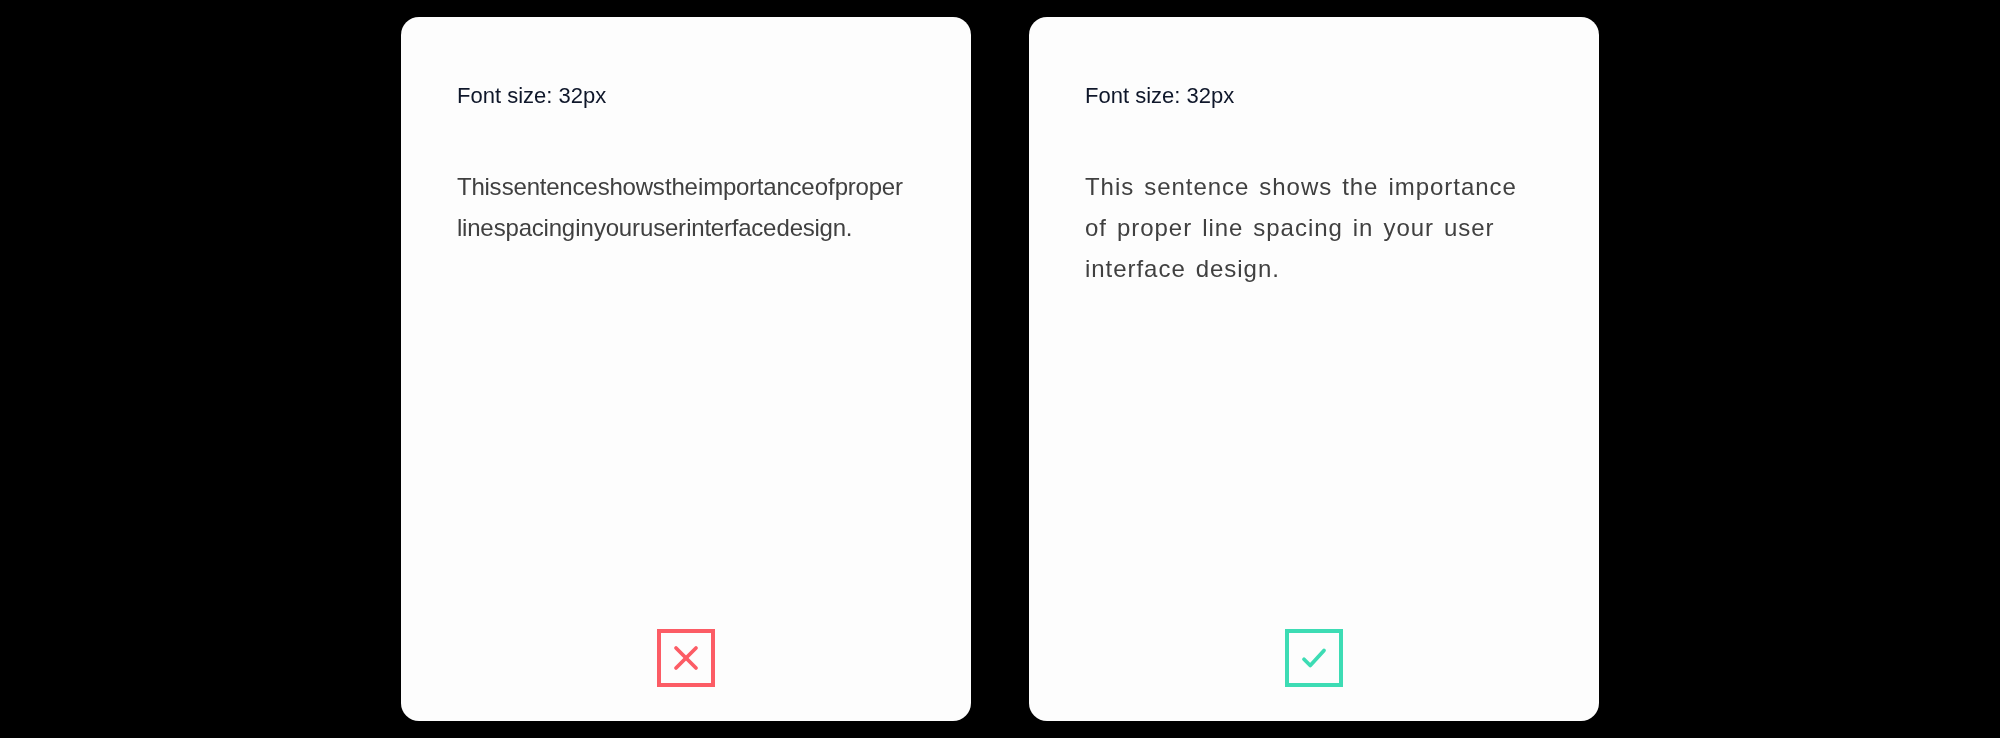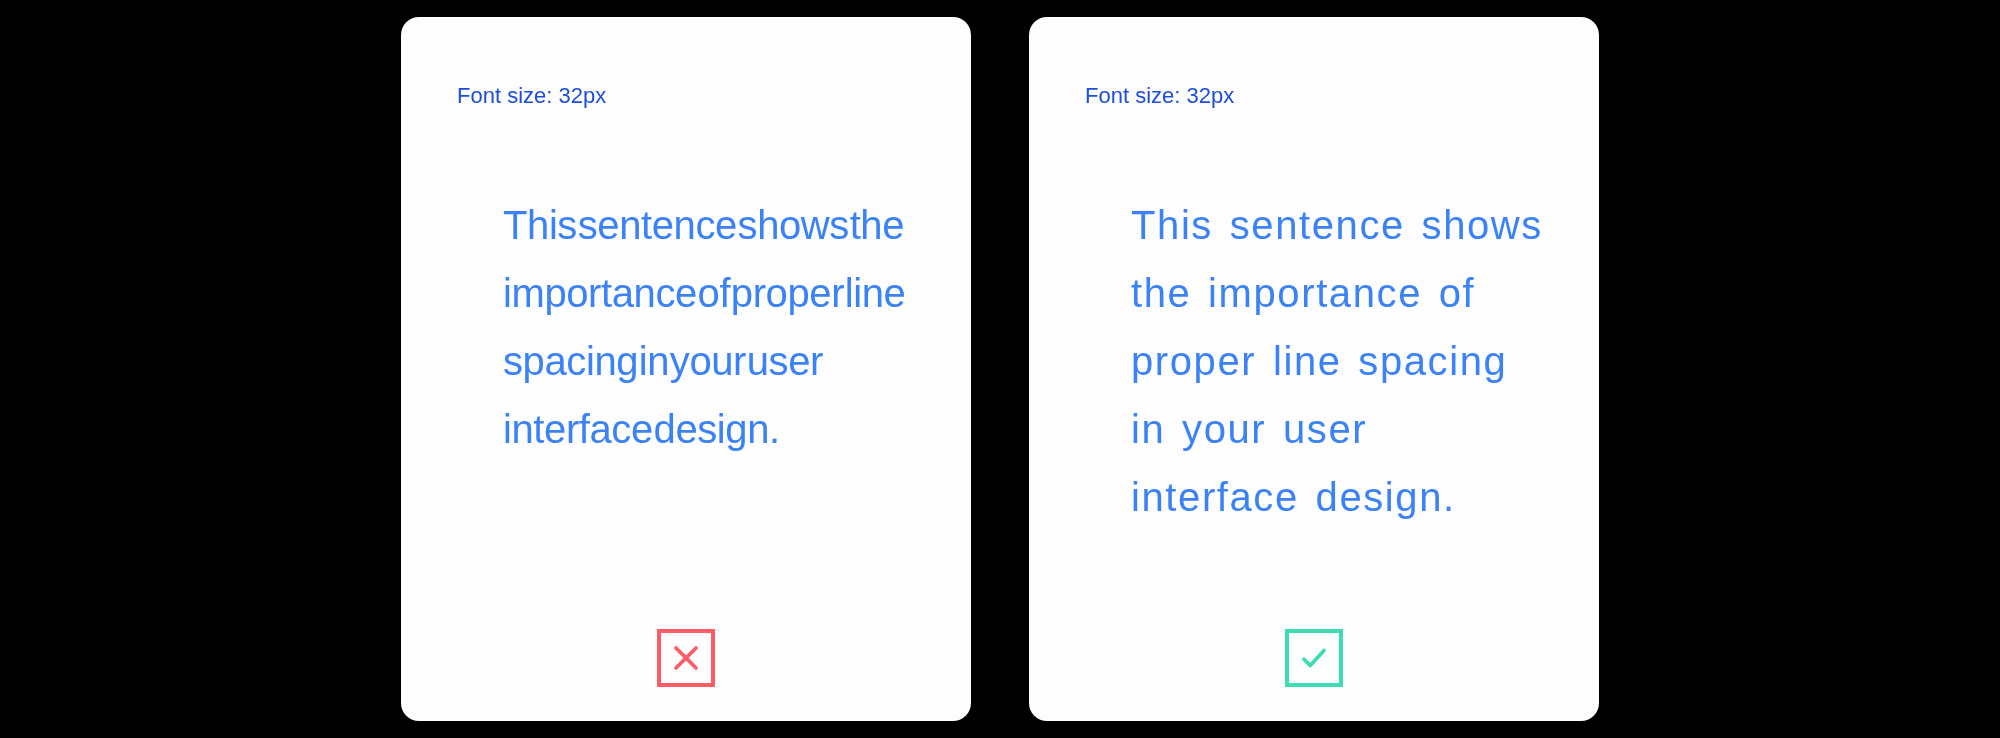--- a/index.html
+++ b/index.html
@@ -22,30 +22,29 @@
       height: 704px;
       background: #fdfdfd;
       border-radius: 18px;
       padding: 66px 56px 40px 56px;
       display: flex;
       flex-direction: column;
       position: relative;
     }
     .label {
       font-size: 22px;
-      color: #1d4ed8;
+      color: #0f172a;
       font-weight: 500;
-      margin-bottom: 82px;
+      margin-bottom: 58px;
     }
     .sample {
-      font-size: 40px;
-      color: #3b82f6;
+      font-size: 24px;
+      color: #404040;
       font-weight: 400;
       line-height: 1.7;
-      margin-left: 46px;
     }
     .sample.bad {
       word-spacing: -0.25em;
       letter-spacing: -0.01em;
     }
     .sample.good {
       letter-spacing: 0.04em;
       word-spacing: 0.1em;
     }
     .badge {

